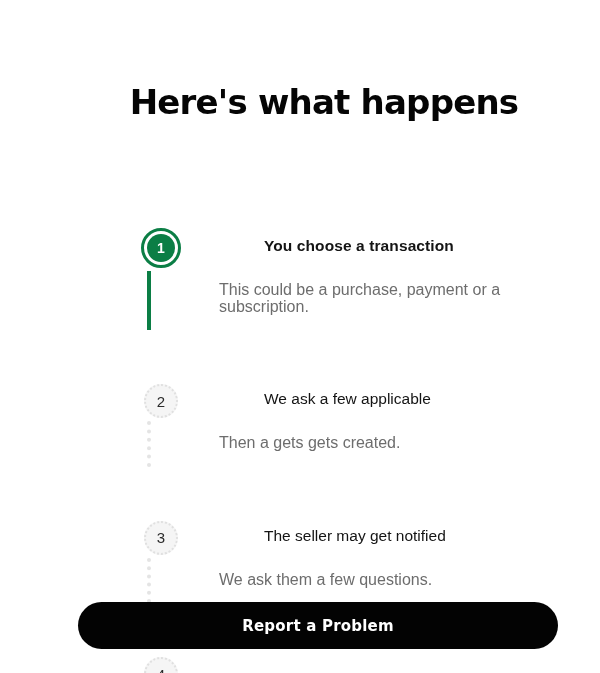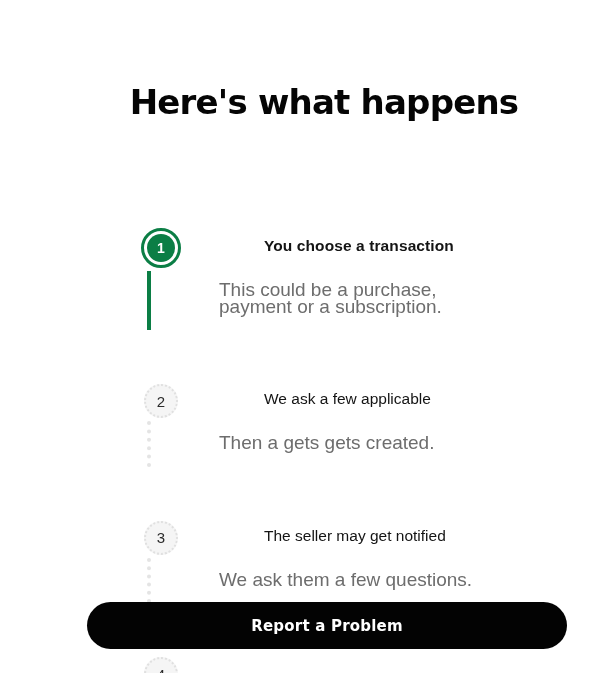--- a/index.html
+++ b/index.html
@@ -89,21 +89,21 @@
   }
   .step-title {
     font-size: 15.5px;
     color: #141414;
     line-height: 20px;
     margin-left: 45px;
   }
   .step-title.bold { font-weight: 700; letter-spacing: 0.1px; }
   .step-desc {
     margin-top: 2px;
-    font-size: 19px;
+    font-size: 16px;
     line-height: 16.5px;
     color: #6d6d6d;
   }
   .step .step-body { padding-bottom: 18px; }
   
   .step.active .step-body { padding-top: 8px; }
   .step.upcoming .step-body { padding-top: 8px; }
   
   .info-banner {
     margin: 38px 0 0 97px;
@@ -128,21 +128,21 @@
   }
   .info-text {
     margin-left: 10px;
     font-size: 15px;
     color: #161616;
     letter-spacing: 0.1px;
   }
   
   .report-button {
     position: absolute;
-    left: 63px;
+    left: 54px;
     top: 578px;
     width: 480px;
     height: 47px;
     border: none;
     border-radius: 24px;
     background: #030303;
     color: #ffffff;
     font-size: 15px;
     font-weight: 800;
     letter-spacing: 0.2px;

